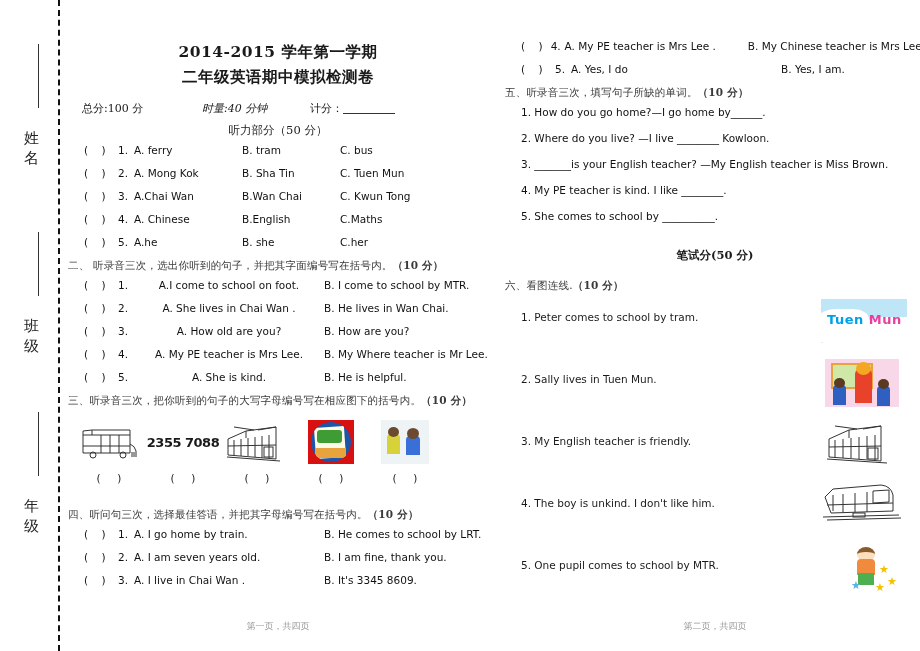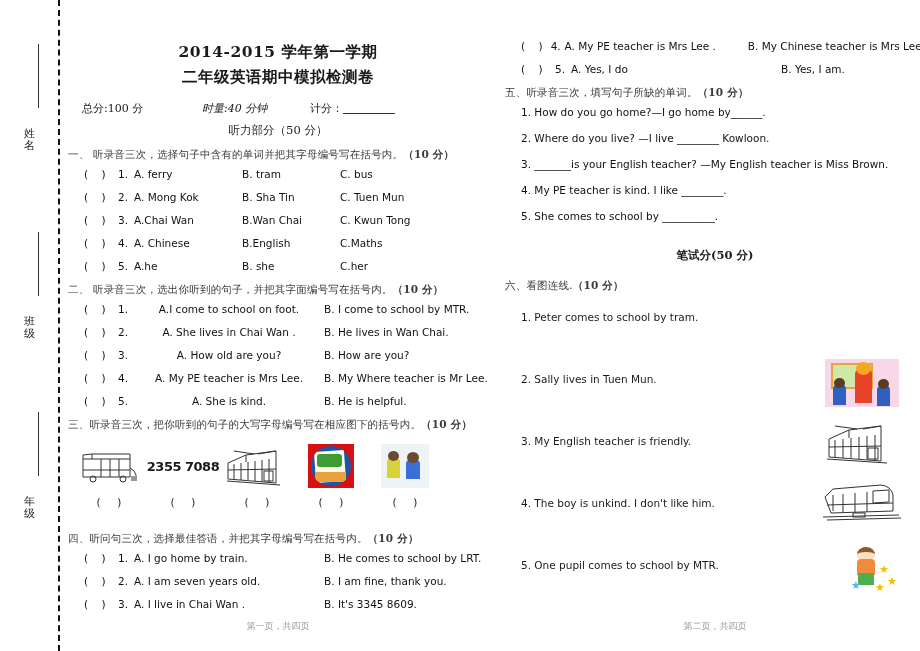--- a/index.html
+++ b/index.html
@@ -36,25 +36,25 @@
     left: 58px;
     top: 0;
     height: 651px;
     width: 0;
     border-left: 2px dashed #111;
   }
   .vtext {
     position: absolute;
     left: 24px;
     width: 16px;
-    font-size: 11px;
+    font-size: 15px;
     letter-spacing: 6px;
     color: #222;
     text-align: center;
-    line-height: 12px;
+    line-height: 20px;
     font-family: "DejaVu Sans", sans-serif;
   }
 
   
   .column {
     position: absolute;
     top: 0;
     width: 420px;
     height: 651px;
   }
@@ -392,23 +392,20 @@
     <div class="score-row">
       <span class="s1">总分:100 分</span>
       <span class="s2">时量:40 分钟</span>
       <span class="s3">
         <span>计分：</span><span class="blank-underline"></span>
       </span>
     </div>
 
     <div class="part-title">听力部分（50 分）</div>
 
-    <div class="section-head">
-      <span>一、 听录音三次，选择句子中含有的单词并把其字母编号写在括号内。</span><span class="pts">（10 分）</span>
-    </div>
     <div class="q-list sec1">
       <div class="q-row">
         <span class="q-paren">(    )</span>
         <span class="q-num">1.</span>
         <span class="opt opt-a">A. ferry</span>
         <span class="opt opt-b">B. tram</span>
         <span class="opt opt-c">C. bus</span>
       </div>
       <div class="q-row">
         <span class="q-paren">(    )</span>
@@ -609,20 +606,31 @@
     </div>
 
     <div class="match-wrap" style="height:290px;">
 
       <div class="match-item" style="top:4px;">1. Peter comes to school by tram.</div>
       <div class="match-item" style="top:66px;">2. Sally lives in Tuen Mun.</div>
       <div class="match-item" style="top:128px;">3. My English teacher is friendly.</div>
       <div class="match-item" style="top:190px;">4. The boy is unkind. I don't like him.</div>
       <div class="match-item" style="top:252px;">5.  One pupil comes to school by MTR.</div>
 
+      <div class="match-pic" style="top:-8px; right:18px;">
+        <div class="map-thumb">
+          <div class="sea"></div>
+          <div class="land1"></div>
+          <div class="land2"></div>
+          <div class="label">
+            <span class="t">Tuen</span>
+            <span class="m">Mun</span>
+          </div>
+        </div>
+      </div>
 
       <div class="match-pic" style="top:52px; right:26px;">
         <div class="teacher-thumb">
           <div class="board"></div>
           <div class="adult"></div>
             <div class="adulth"></div>
           <div class="c1"></div>
             <div class="c1h"></div>
           <div class="c2"></div>
             <div class="c2h"></div>

